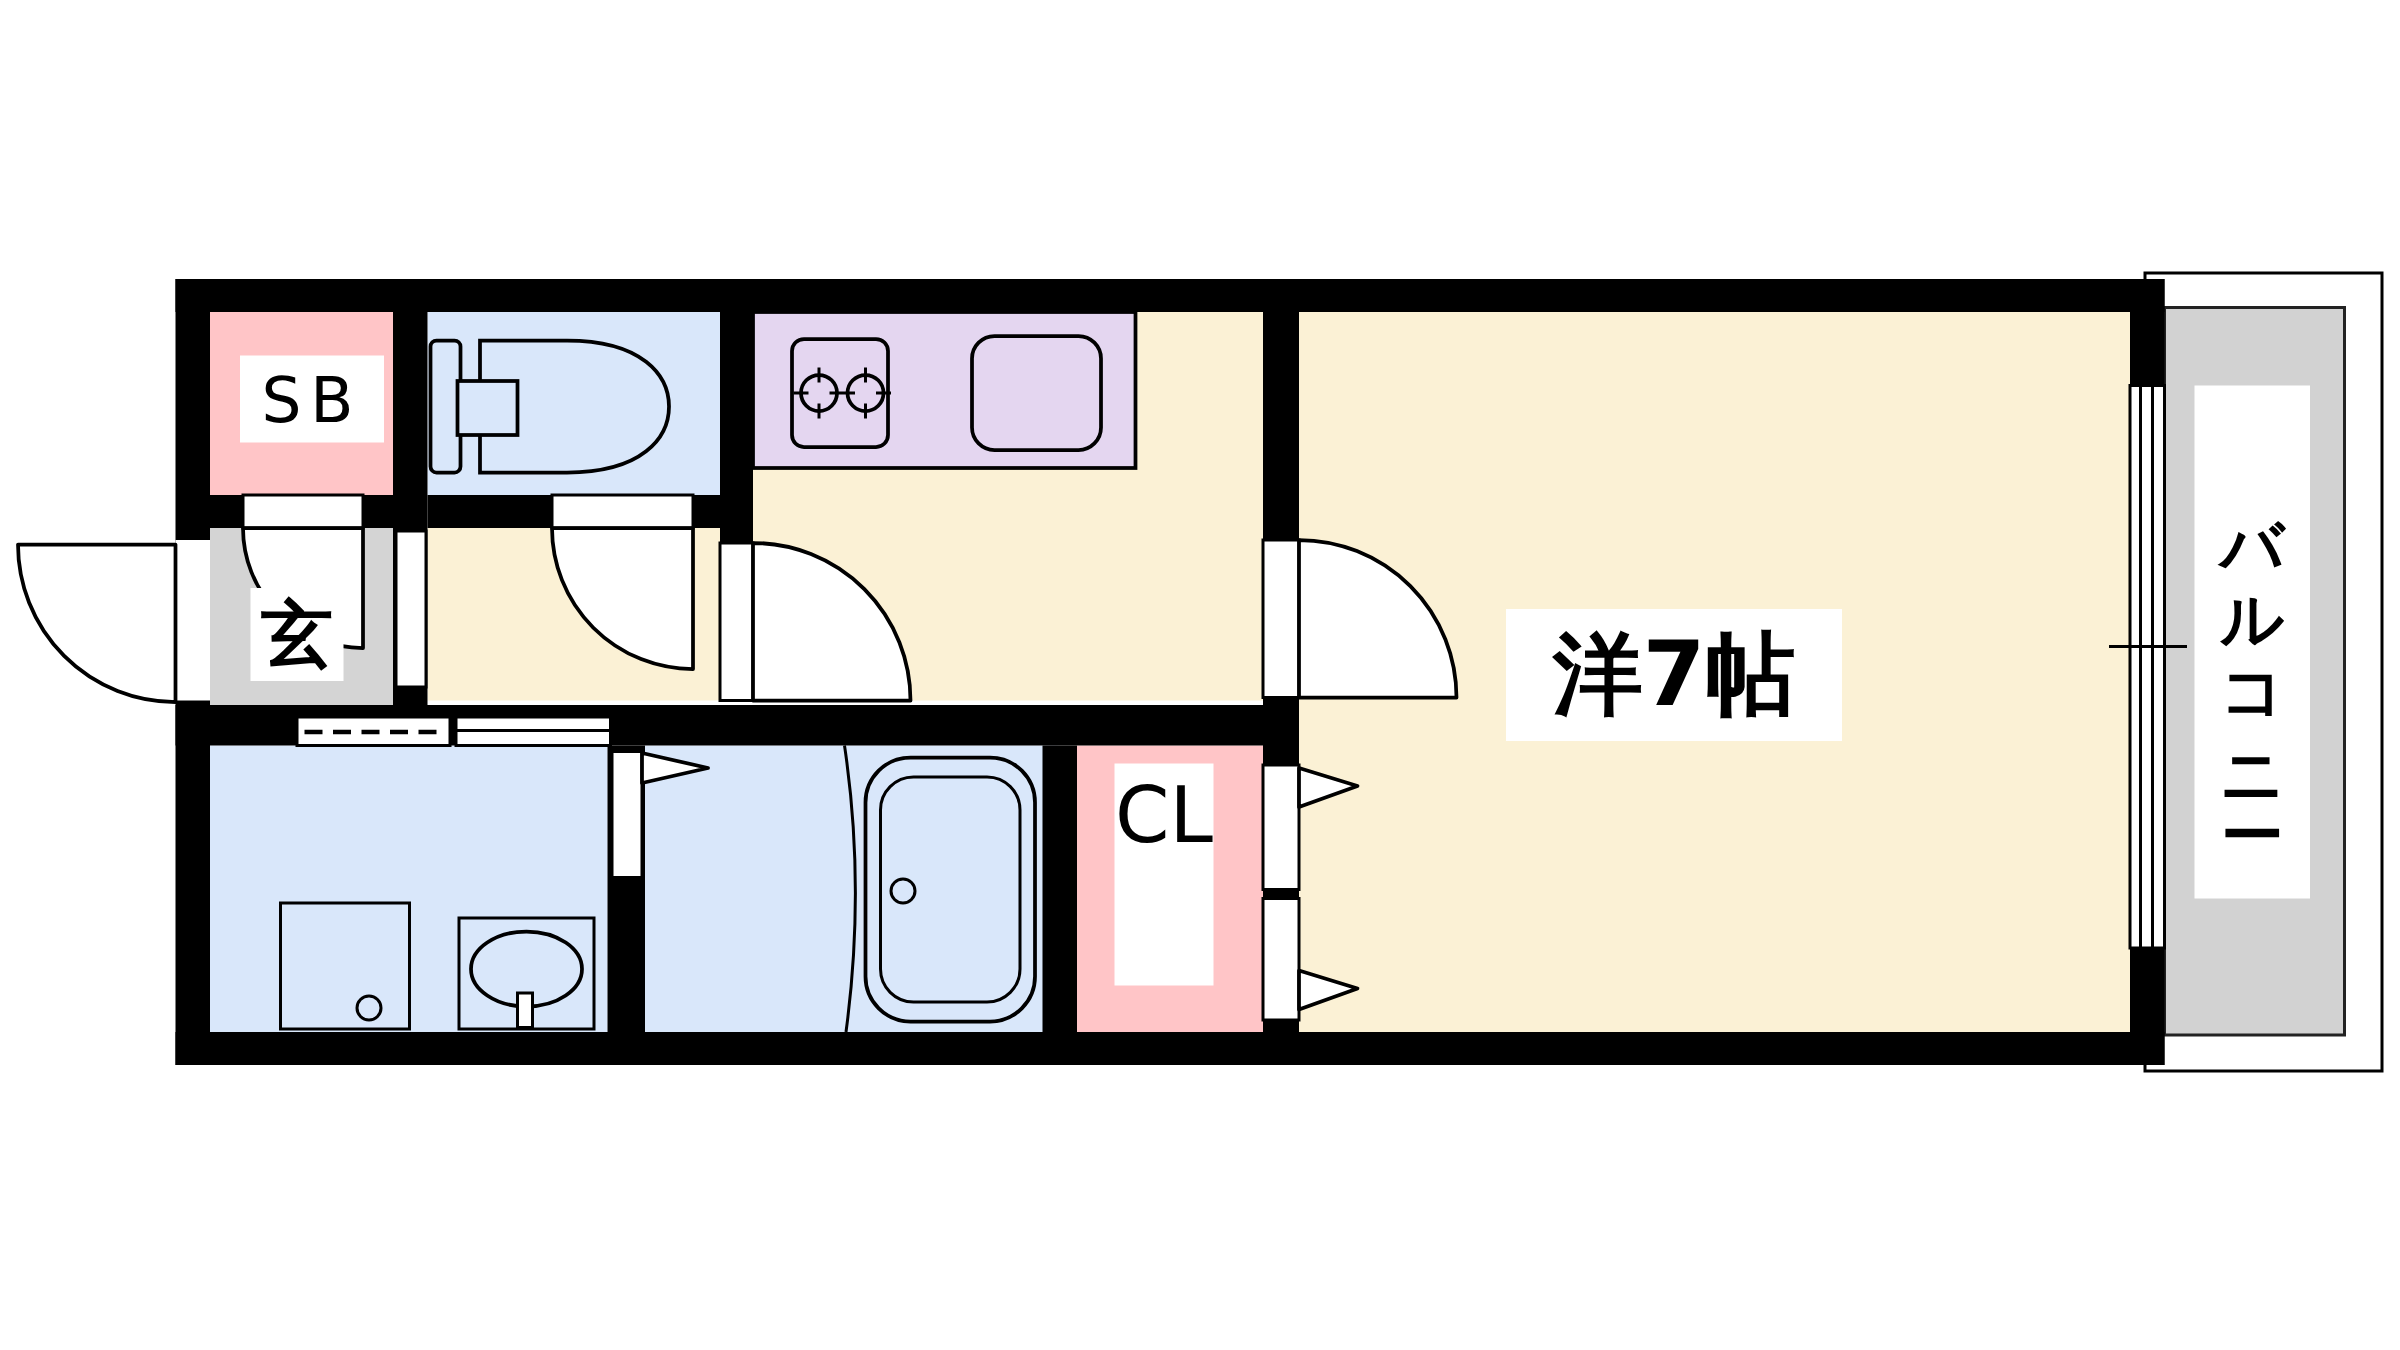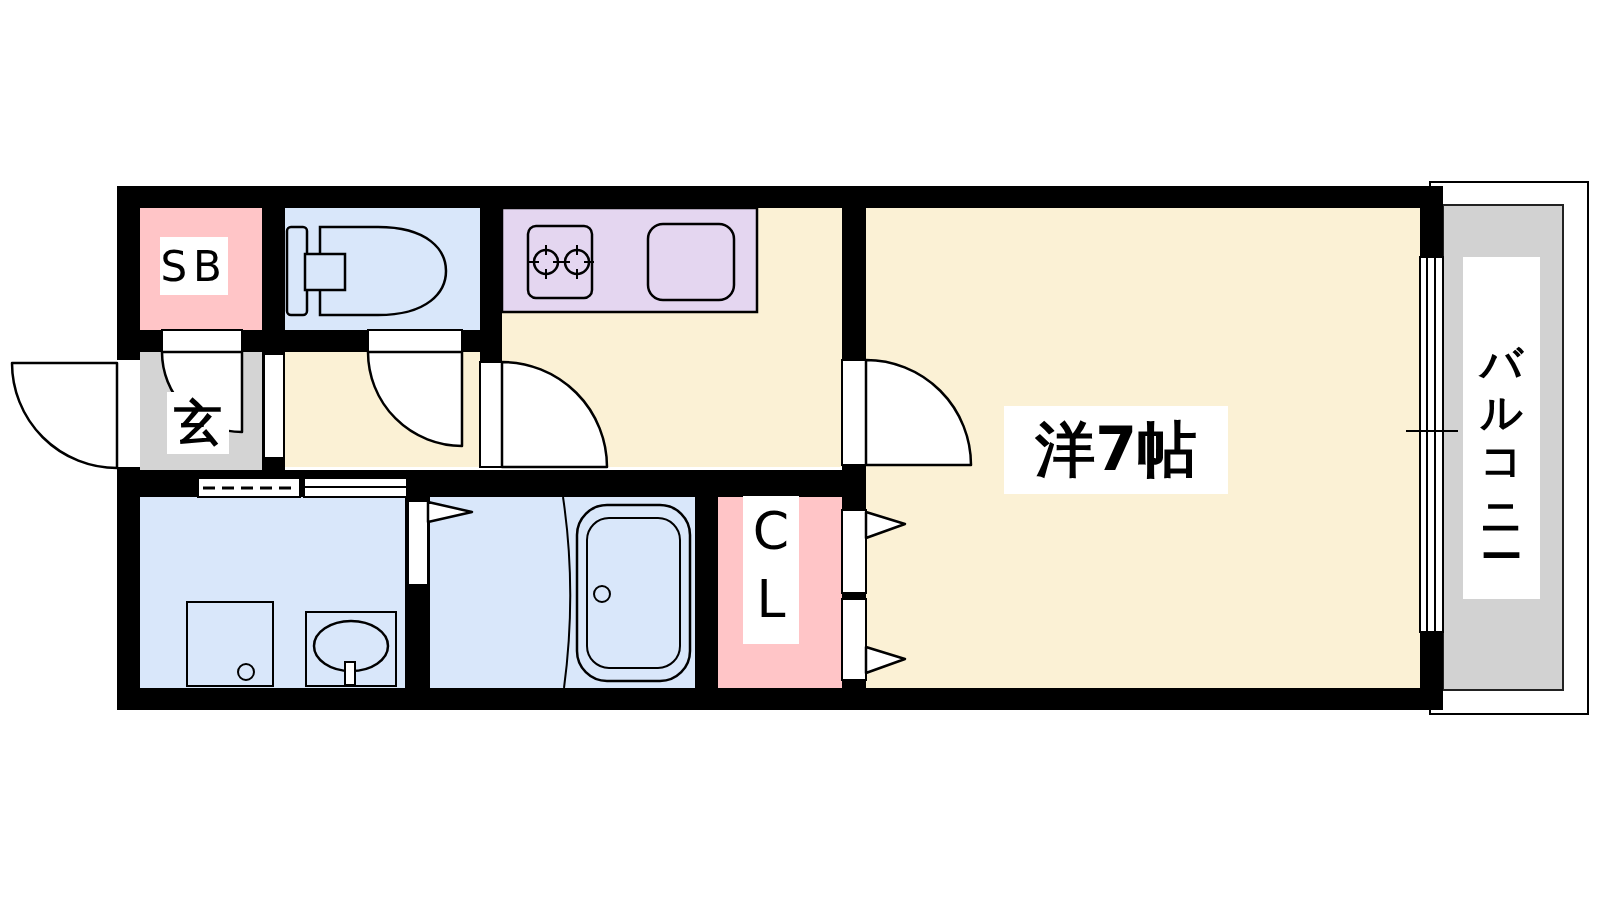--- a/index.html
+++ b/index.html
@@ -1,24 +1,24 @@
 <!DOCTYPE html>
 <html><head>
 <meta charset="utf-8">
 <style>
   html,body{margin:0;padding:0;background:#fff;}
   .stage{position:relative;width:1600px;height:900px;background:#fff;overflow:hidden;
          font-family:"DejaVu Sans",sans-serif;}
   .stage svg{position:absolute;left:0;top:0;}
   .lbl{position:absolute;background:#fff;color:#000;display:flex;align-items:center;
        justify-content:center;text-align:center;white-space:nowrap;}
-  .lbl-sb{left:160px;top:237px;width:68px;height:58px;font-size:42px;letter-spacing:.14em;}
+  .lbl-sb{left:160px;top:237px;width:96px;height:58px;font-size:42px;letter-spacing:.14em;}
   .lbl-genkan{left:167px;top:392px;width:62px;height:62px;font-size:48px;font-weight:600;}
   .lbl-main{left:1004px;top:406px;width:224px;height:88px;font-size:60px;font-weight:600;}
-  .lbl-cl{left:743px;top:496px;width:56px;height:146px;font-size:52px;line-height:1.3;
+  .lbl-cl{left:743px;top:509px;width:66px;height:146px;font-size:52px;line-height:1.3;
           white-space:normal;word-break:break-all;display:block;padding-top:2px;}
   .lbl-balcony{left:1463px;top:257px;width:77px;height:342px;font-size:42px;font-weight:600;
           writing-mode:vertical-rl;letter-spacing:.16em;white-space:normal;}
   .wall{fill:#000;stroke:none;}
   .open{fill:#fff;stroke:#000;stroke-width:2;}
   .open-plain{fill:#fff;stroke:none;}
   .door{fill:#fff;stroke:#000;stroke-width:2.5;stroke-linejoin:round;}
   .fx{fill:none;stroke:#000;stroke-width:2.5;}
   .fx2{fill:none;stroke:#000;stroke-width:2;}
   .thinline{stroke:#000;stroke-width:2;fill:none;}

